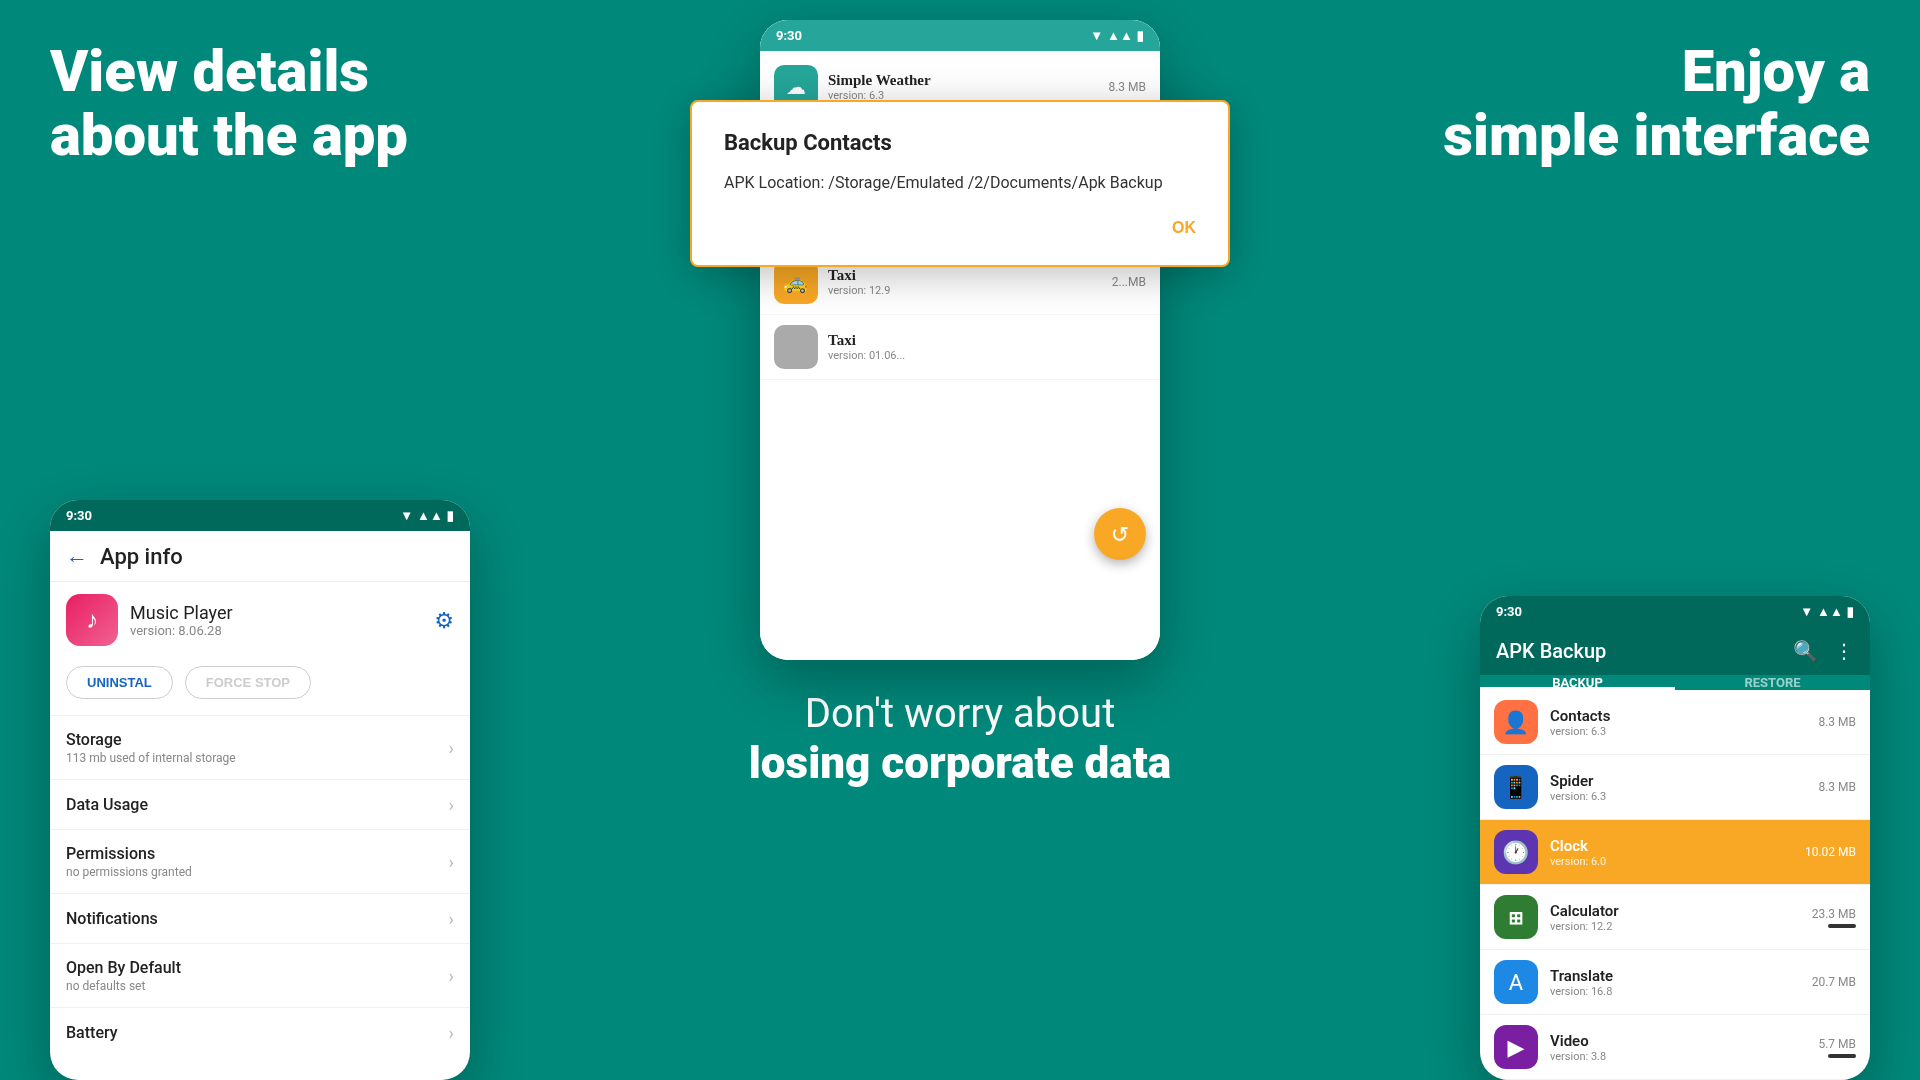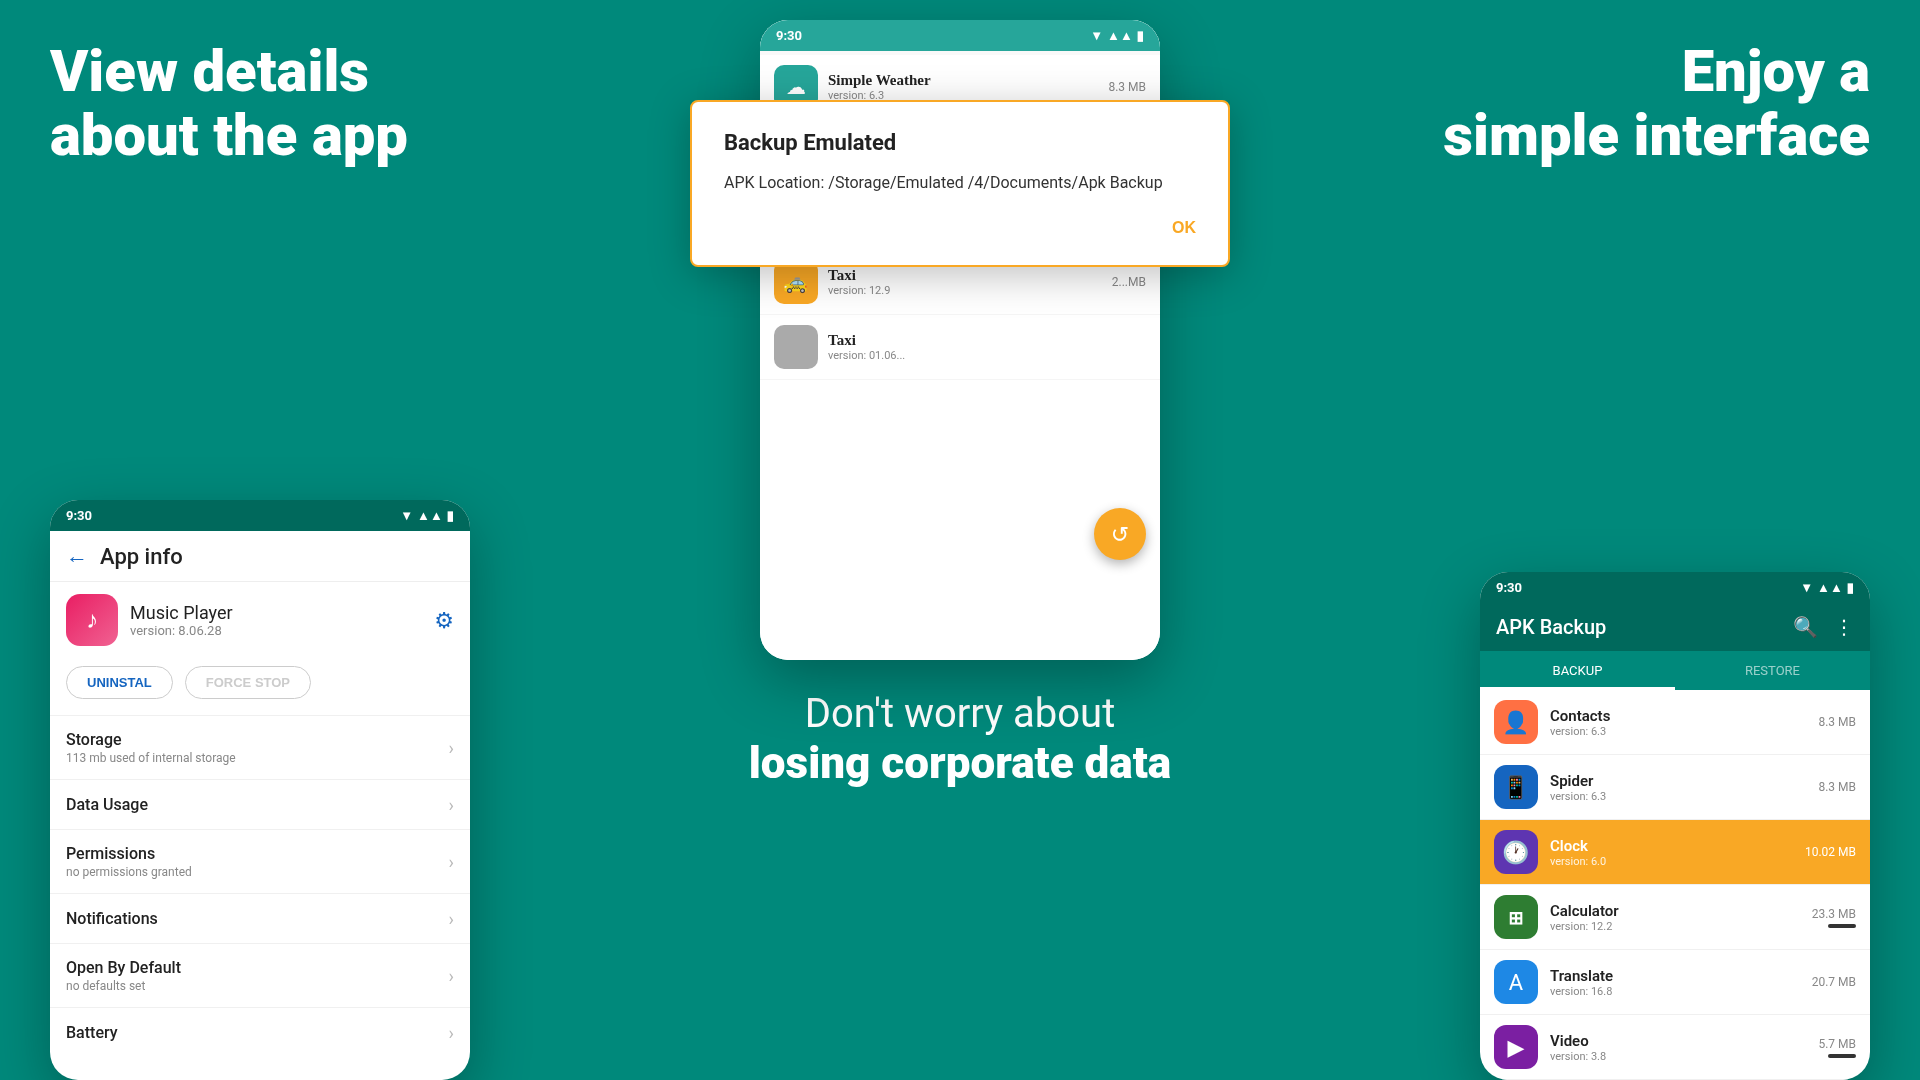--- a/index.html
+++ b/index.html
@@ -262,23 +262,22 @@
     .toolbar-title-right { font-size: 20px; color: white; font-weight: 500; }
     .toolbar-icons-right { display: flex; gap: 16px; color: white; font-size: 20px; }
 
     .tab-bar {
       display: flex;
       background: #00897B;
     }
     .tab-item {
       flex: 1;
       text-align: center;
-      padding: 12px;
       font-size: 13px;
-      font-weight: 400;
+      font-weight: 700;
       color: white;
       cursor: pointer;
       position: relative;
     }
     .tab-item.active::after {
       content: '';
       position: absolute;
       bottom: 0; left: 0; right: 0;
       height: 3px;
       background: white;
@@ -453,22 +452,22 @@
             <div>
               <div class="app-list-name">Taxi</div>
               <div class="app-list-version">version: 01.06...</div>
             </div>
           </div>
         </div>
       </div>
 
       <div class="dialog-overlay">
         <div class="dialog-box">
-          <div class="dialog-title">Backup Emulated</div>
-          <div class="dialog-body">APK Location: /Storage/Emulated /4/Documents/Apk Backup</div>
+          <div class="dialog-title">Backup Contacts</div>
+          <div class="dialog-body">APK Location: /Storage/Emulated /2/Documents/Apk Backup</div>
           <div class="dialog-ok">
             <button class="dialog-ok-btn">OK</button>
           </div>
         </div>
       </div>
 
       <div class="floating-btn">↺</div>
     </div>
   </div>
 

